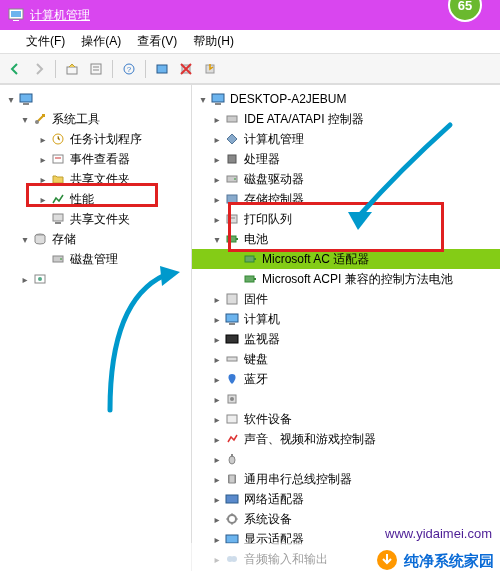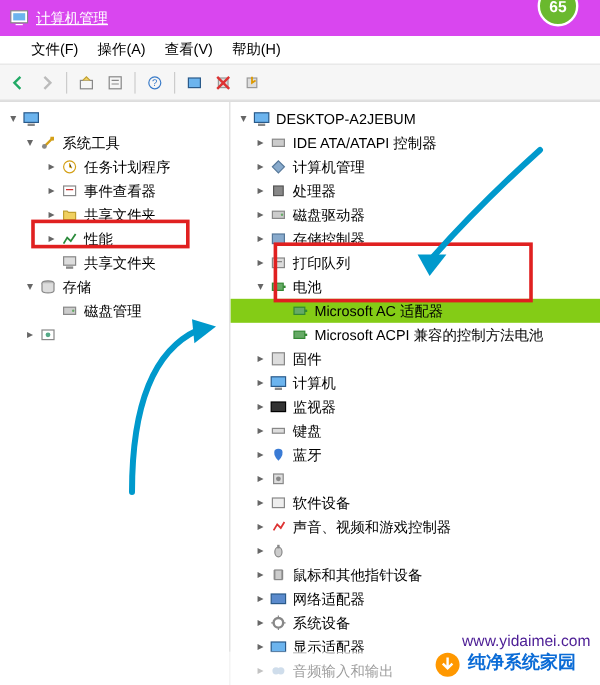--- a/index.html
+++ b/index.html
@@ -19,21 +19,21 @@
 .tree-item .ic { width: 16px; height: 16px; margin-right: 4px; display: inline-flex; align-items: center; justify-content: center; }
 .tree-item.l0 { padding-left: 4px; }
 .tree-item.l1 { padding-left: 18px; }
 .tree-item.l2 { padding-left: 36px; }
 .highlight-red { border: 3px solid #e02020; }
 .left .highlight-red { position: absolute; left: 26px; top: 183px; width: 132px; height: 24px; pointer-events: none; }
 .right .highlight-red { position: absolute; left: 228px; top: 202px; width: 216px; height: 50px; pointer-events: none; }
 .selected { background: #84cc16; }
 .circle-badge { position: absolute; right: 18px; top: -12px; width: 34px; height: 34px; border-radius: 50%; background: #6ab92e; border: 2px solid #fff; color: #fff; display: flex; align-items: center; justify-content: center; font-size: 13px; font-weight: bold; }
 .watermark { position: absolute; right: 8px; bottom: 30px; color: #4c1d95; font-size: 13px; }
-.footer { position: absolute; left: 0; right: 0; bottom: 0; height: 28px; display: flex; align-items: flex-start; justify-content: flex-end; padding: 0 20px; gap: 6px; background: rgba(255,255,255,0.6); }
+.footer { position: absolute; left: 0; right: 0; bottom: 0; height: 28px; display: flex; align-items: flex-end; justify-content: flex-end; padding: 0 6px; gap: 6px; background: rgba(255,255,255,0.6); }
 .footer .logo { width: 22px; height: 22px; }
 .footer .txt { color: #0a6bd6; font-size: 15px; font-weight: bold; }
 svg { display: block; }
 .arrow-green { position: absolute; pointer-events: none; }
 .arrow-green path { stroke: #0099cc; stroke-width: 5; fill: none; stroke-linecap: round; }
 .arrow-green polygon { fill: #0099cc; }
 </style>
 </head>
 <body>
 
@@ -394,21 +394,21 @@
         </div>
         <div class="tree-item l1">
           <span class="exp">▸</span>
           <span class="ic">
             <svg width="14" height="14">
               <rect x="4" y="3" width="6" height="8" fill="#ccc" stroke="#888"></rect>
               <rect x="3" y="3" width="1" height="8" fill="#888"></rect>
               <rect x="10" y="3" width="1" height="8" fill="#888"></rect>
             </svg>
           </span>
-          <span>鼠标和其他指针设备</span>
+          <span>通用串行总线控制器</span>
         </div>
         <div class="tree-item l1">
           <span class="exp">▸</span>
           <span class="ic">
             <svg width="14" height="14">
               <rect x="1" y="3" width="12" height="8" fill="#5a8acc" stroke="#2a5a8a"></rect>
             </svg>
           </span>
           <span>网络适配器</span>
         </div>

